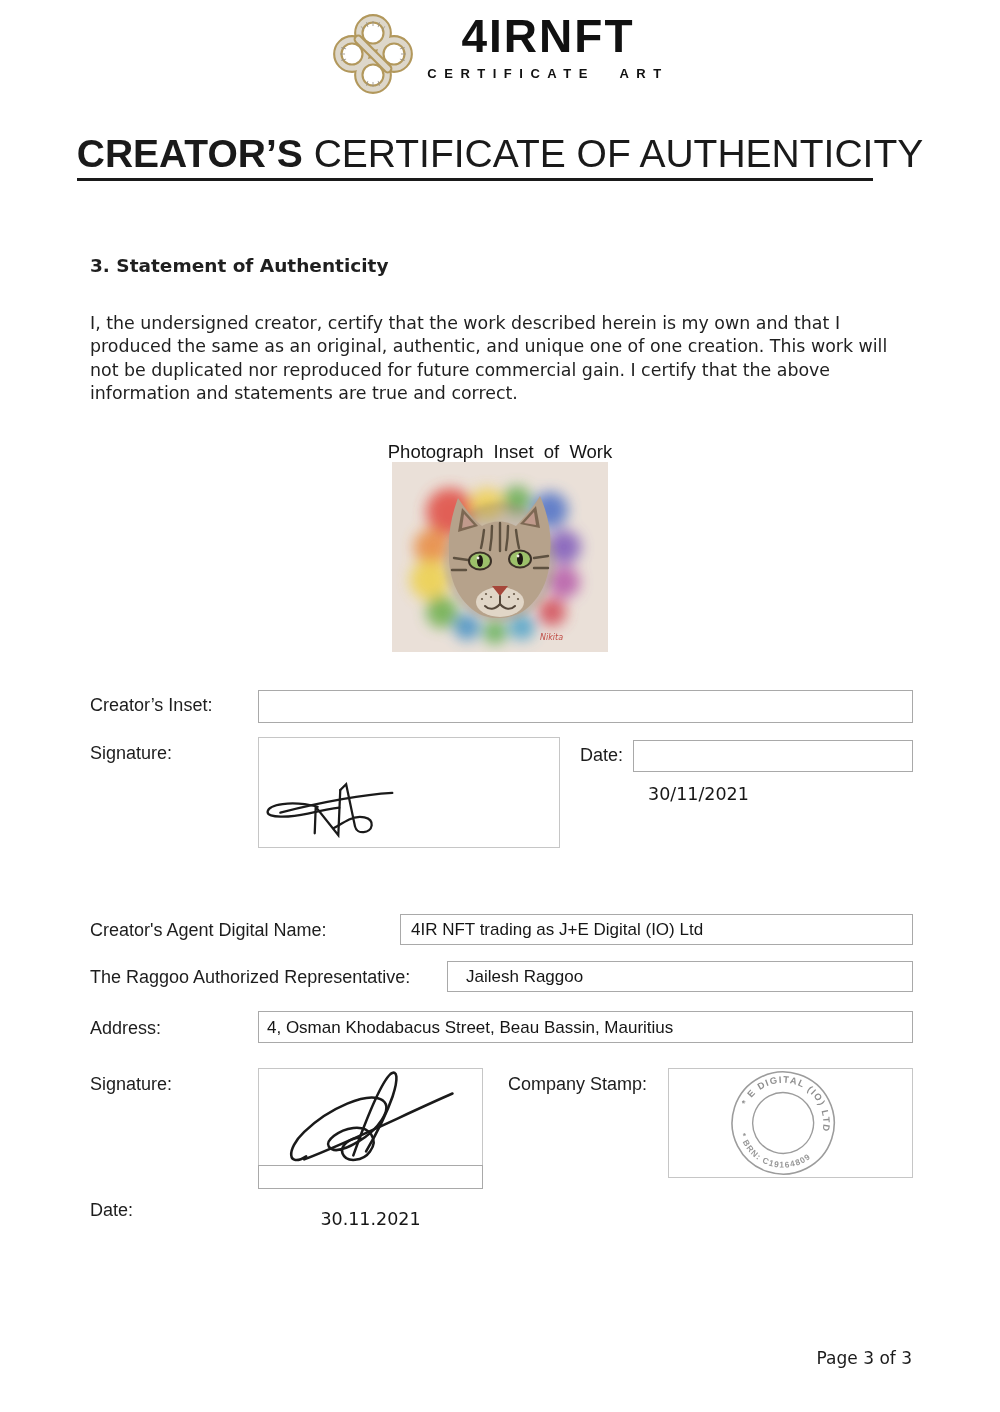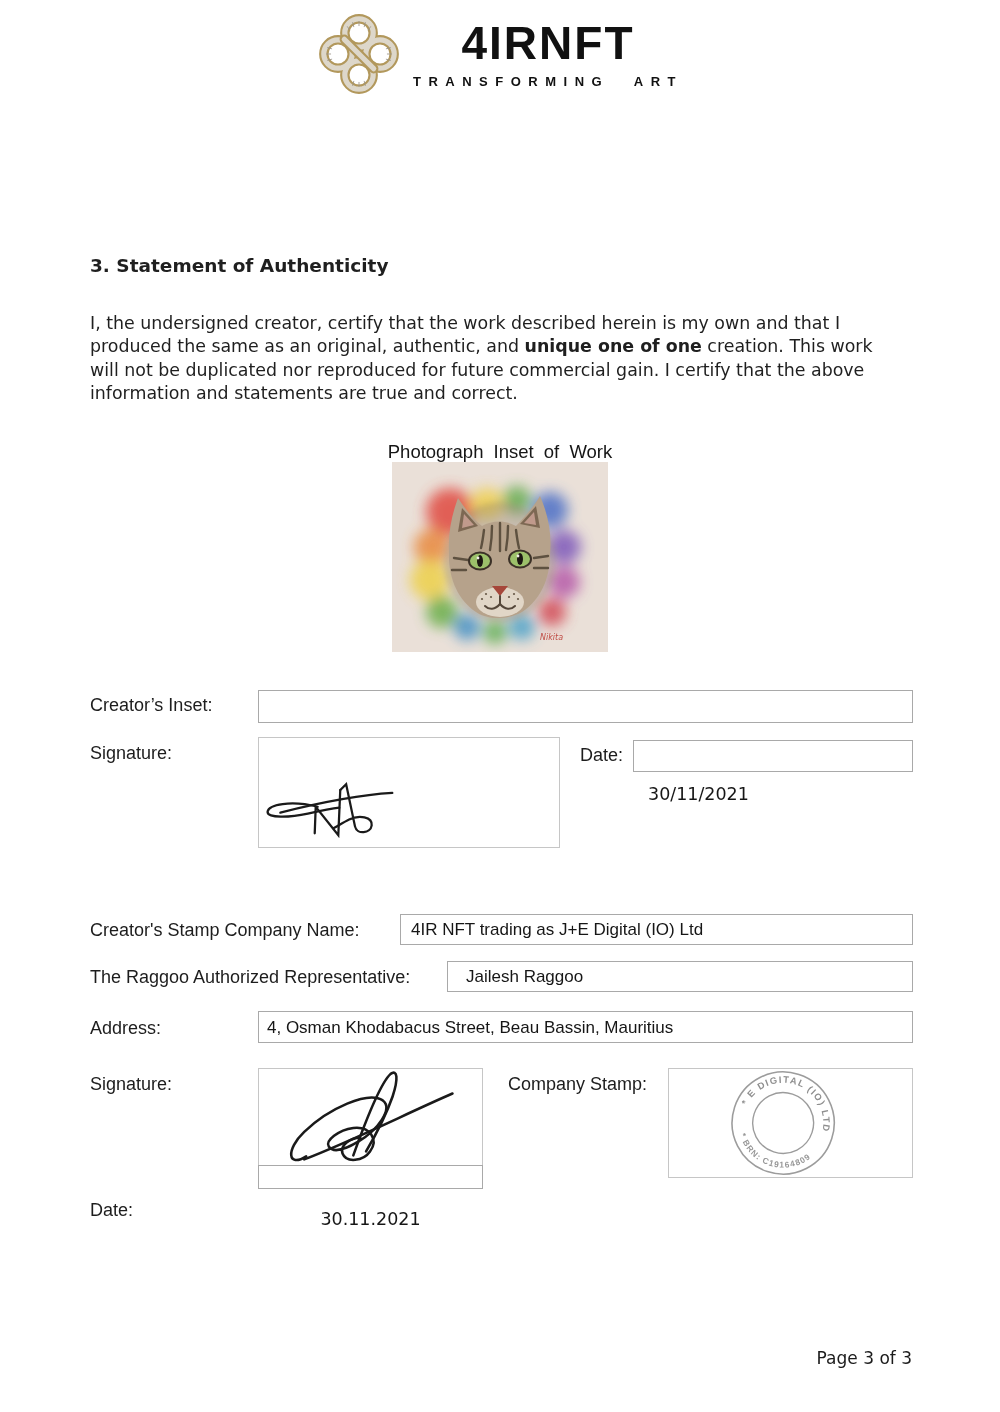--- a/index.html
+++ b/index.html
@@ -1,33 +1,33 @@
 <!DOCTYPE html>
 <html><head>
 <meta charset="utf-8">
 <style>
   html,body{margin:0;padding:0;background:#ffffff;}
   .page{
     position:relative;width:1000px;height:1412px;margin:0 auto;background:#ffffff;
     font-family:"Liberation Sans",sans-serif;color:#1f1f1f;overflow:hidden;
   }
   
-  .logo-row{position:absolute;top:12px;left:0;right:0;display:flex;justify-content:center;align-items:center;gap:12px;}
+  .logo-row{position:absolute;top:12px;left:0;right:0;display:flex;justify-content:center;align-items:flex-start;gap:12px;}
   .logo-knot{width:84px;height:84px;}
   .logo-textblock{display:flex;flex-direction:column;align-items:center;}
   .brand{font-family:"Liberation Sans",sans-serif;font-weight:900;font-size:46px;letter-spacing:2px;line-height:1.05;color:#111;}
   .tagline{font-weight:700;font-size:13px;letter-spacing:7.5px;word-spacing:14px;margin-top:6px;color:#111;}
   
   .cert-title{position:absolute;top:132px;left:0;right:0;text-align:center;font-size:39px;letter-spacing:0;color:#1a1a1a;white-space:nowrap;}
   .cert-title .t-bold{font-weight:700;}
   .cert-title .t-underline{border-bottom:3px solid #1a1a1a;padding-bottom:3px;}
   
   .stmt-heading{position:absolute;left:90px;top:255px;font-family:"DejaVu Sans",sans-serif;font-weight:700;font-size:18.5px;}
   .stmt-body{position:absolute;left:90px;top:312px;width:806px;font-family:"DejaVu Sans",sans-serif;font-size:17.4px;line-height:23.4px;}
-  .stmt-body b{font-weight:700;text-align:center;}
+  .stmt-body b{font-weight:400;text-align:center;}
   
   .photo-caption{position:absolute;left:0;right:0;top:441px;text-align:center;font-size:18.5px;word-spacing:5px;color:#161616;}
   .artwork{position:absolute;left:392px;top:462px;width:216px;height:190px;}
   
   .lbl{position:absolute;font-size:18px;color:#1d1d1d;}
   .box{position:absolute;background:#fff;border:1px solid #a9a9a9;box-sizing:border-box;}
   .sigbox{position:absolute;background:#fff;border:1px solid #c6c6c6;box-sizing:border-box;}
   .val{font-family:"DejaVu Sans",sans-serif;font-size:16.5px;color:#161616;display:block;margin-top:38px;}
   .val-arial{font-family:"Liberation Sans",sans-serif;font-size:17px;color:#161616;display:block;}
   
@@ -64,24 +64,27 @@
             <path d="M 40 9 L 40 13 M 34 10 L 35 14 M 46 10 L 45 14 M 29 14 L 31 17 M 51 14 L 49 17"></path>
             <path d="M 9 40 L 13 40 M 10 34 L 14 35 M 10 46 L 14 45"></path>
             <path d="M 71 40 L 67 40 M 70 34 L 66 35 M 70 46 L 66 45"></path>
             <path d="M 40 71 L 40 67 M 34 70 L 35 66 M 46 70 L 45 66"></path>
           </g>
         </g>
       </svg>
     </span>
     <span class="logo-textblock">
       <span class="brand">4IRNFT</span>
-      <span class="tagline">TRANSFORMING ART</span>
+      <span class="tagline">CERTIFICATE ART</span>
     </span>
   </div>
 
+  <div class="cert-title">
+    <span class="t-underline"><span class="t-bold">CREATOR’S</span><span> CERTIFICATE OF AUTHENTICI</span></span><span>TY</span>
+  </div>
 
   <div class="stmt-heading">3. Statement of Authenticity</div>
   <div class="stmt-body"><span>I, the undersigned creator, certify that the work described herein is my own and that I produced the same as an original, authentic, and </span><b>unique one of one</b><span> creation. This work will not be duplicated nor reproduced for future commercial gain. I certify that the above information and statements are true and correct.</span></div>
 
   <div class="photo-caption">Photograph Inset of Work</div>
   <div class="artwork">
     <svg viewBox="0 0 216 190" width="216" height="190">
       <defs>
         <filter id="wash" x="-40%" y="-40%" width="180%" height="180%">
             <feGaussianBlur stdDeviation="7"></feGaussianBlur>
@@ -172,21 +175,21 @@
         <path d="M 20 76 C 60 66 100 58 134 56"></path>
       </g>
     </svg>
   </div>
 
   <div class="lbl" style="left:580px;top:745px;">Date:</div>
   <div class="box" style="left:633px;top:740px;width:280px;height:32px;">
     <span class="val" style="padding-left:14px;line-height:31px;font-size:17.5px;">30/11/2021</span>
   </div>
 
-  <div class="lbl" style="left:90px;top:920px;">Creator's Stamp Company Name:</div>
+  <div class="lbl" style="left:90px;top:920px;">Creator's Agent Digital Name:</div>
   <div class="box" style="left:400px;top:914px;width:513px;height:31px;">
     <span class="val-arial" style="padding-left:10px;line-height:30px;">4IR NFT trading as J+E Digital (IO) Ltd</span>
   </div>
 
   <div class="lbl" style="left:90px;top:967px;">The Raggoo Authorized Representative:</div>
   <div class="box" style="left:447px;top:961px;width:466px;height:31px;">
     <span class="val-arial" style="padding-left:18px;line-height:30px;">Jailesh Raggoo</span>
   </div>
 
   <div class="lbl" style="left:90px;top:1018px;">Address:</div>

